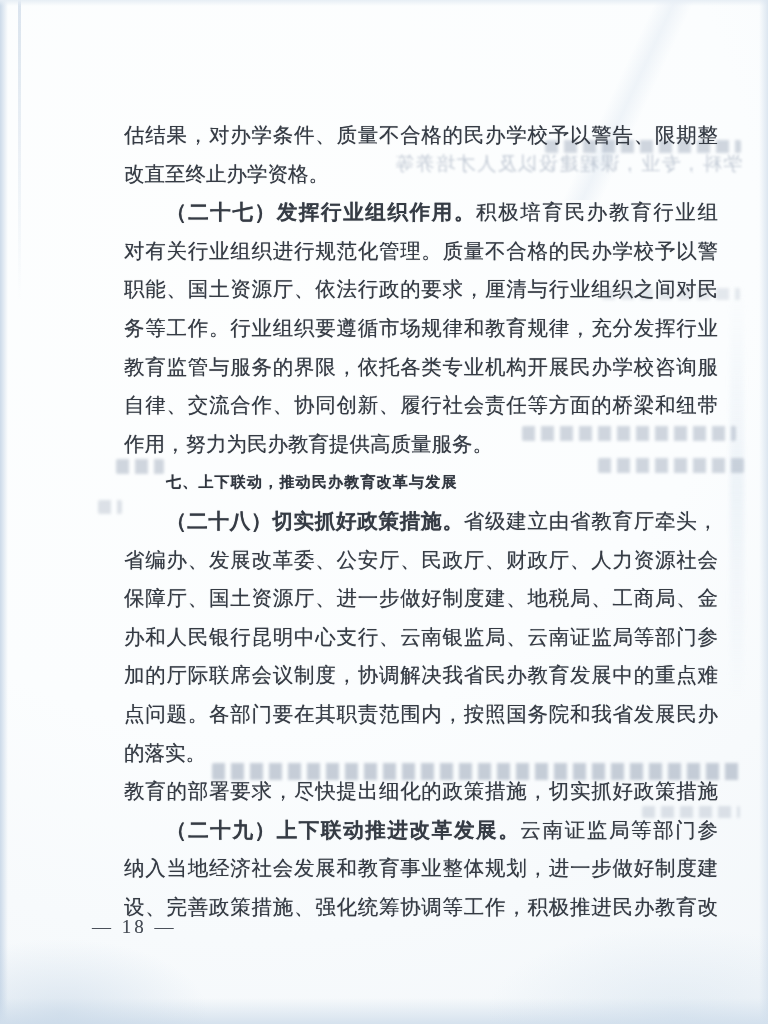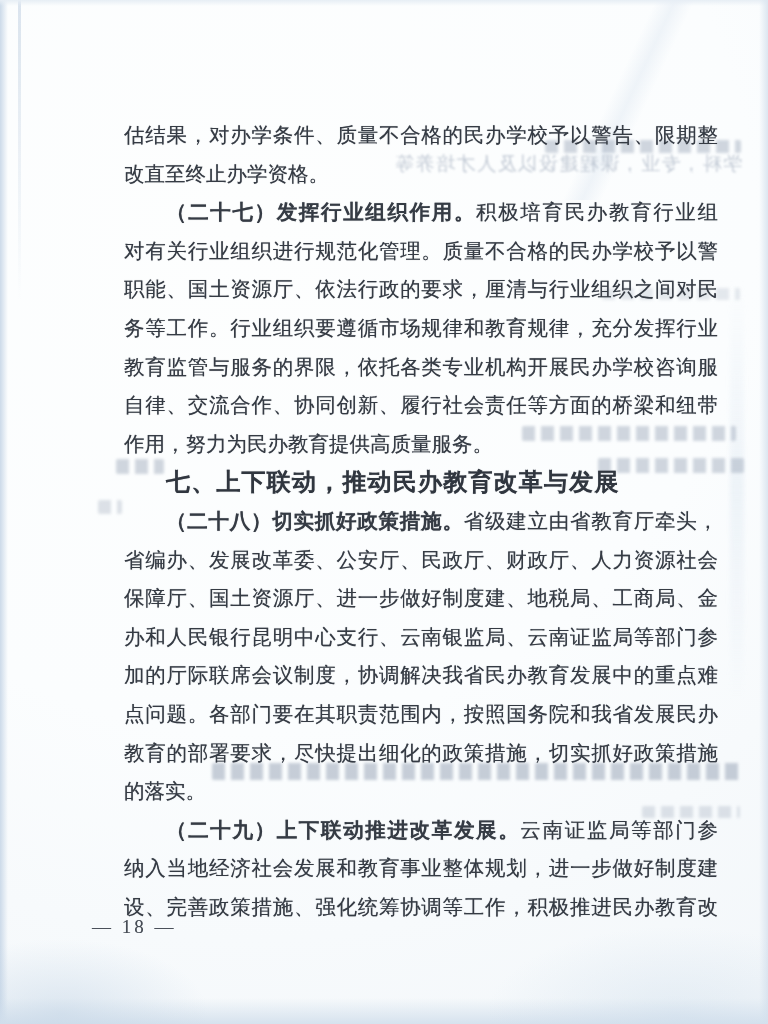--- a/index.html
+++ b/index.html
@@ -49,21 +49,21 @@
     box-sizing:border-box;width:100%;height:38.6px;line-height:38.6px;
     text-align:justify;text-justify:inter-character;
     overflow:hidden;
   }
   .line.fill{text-align-last:justify;}
   .line.end{text-align-last:left;}
   .line.indent{padding-left:42px;}
   .line .b{font-weight:bold;}
   .line.heading{
     font-family:Liberation Sans, sans-serif;
-    font-weight:bold;font-size:24px;letter-spacing:1.2px;
+    font-weight:bold;font-size:15px;letter-spacing:1.2px;
     text-align-last:left;color:#30363f;
   }
 
   .pagenum{
     position:absolute;left:92px;top:912px;height:30px;line-height:30px;
     font-family:"Liberation Serif", serif;font-size:19px;letter-spacing:3px;
     color:#474d56;text-shadow:0 0 .5px rgba(71,77,86,.5);
   }
 
   
@@ -116,22 +116,22 @@
       <div class="line fill"><span>教育监管与服务的界限，依托各类专业机构开展民办学校咨询服</span></div>
       <div class="line fill"><span>自律、交流合作、协同创新、履行社会责任等方面的桥梁和纽带</span></div>
       <div class="line end"><span>作用，努力为民办教育提供高质量服务。</span></div>
       <div class="line end indent heading"><span class="b">七、上下联动，推动民办教育改革与发展</span></div>
       <div class="line fill indent"><span class="b">（二十八）切实抓好政策措施。</span><span>省级建立由省教育厅牵头，</span></div>
       <div class="line fill"><span>省编办、发展改革委、公安厅、民政厅、财政厅、人力资源社会</span></div>
       <div class="line fill"><span>保障厅、国土资源厅、进一步做好制度建、地税局、工商局、金融</span></div>
       <div class="line fill"><span>办和人民银行昆明中心支行、云南银监局、云南证监局等部门参</span></div>
       <div class="line fill"><span>加的厅际联席会议制度，协调解决我省民办教育发展中的重点难</span></div>
       <div class="line fill"><span>点问题。各部门要在其职责范围内，按照国务院和我省发展民办</span></div>
+      <div class="line end"><span>的落实。</span></div>
       <div class="line fill"><span>教育的部署要求，尽快提出细化的政策措施，切实抓好政策措施</span></div>
-      <div class="line end"><span>的落实。</span></div>
       <div class="line fill indent"><span class="b">（二十九）上下联动推进改革发展。</span><span>云南证监局等部门参</span></div>
       <div class="line fill"><span>纳入当地经济社会发展和教育事业整体规划，进一步做好制度建</span></div>
       <div class="line fill"><span>设、完善政策措施、强化统筹协调等工作，积极推进民办教育改</span></div>
     </div>
 
   <div class="pagenum">— 18 —</div>
 
   <div class="edge-left"></div>
   <div class="edge-top"></div>
   <div class="edge-right"></div>

